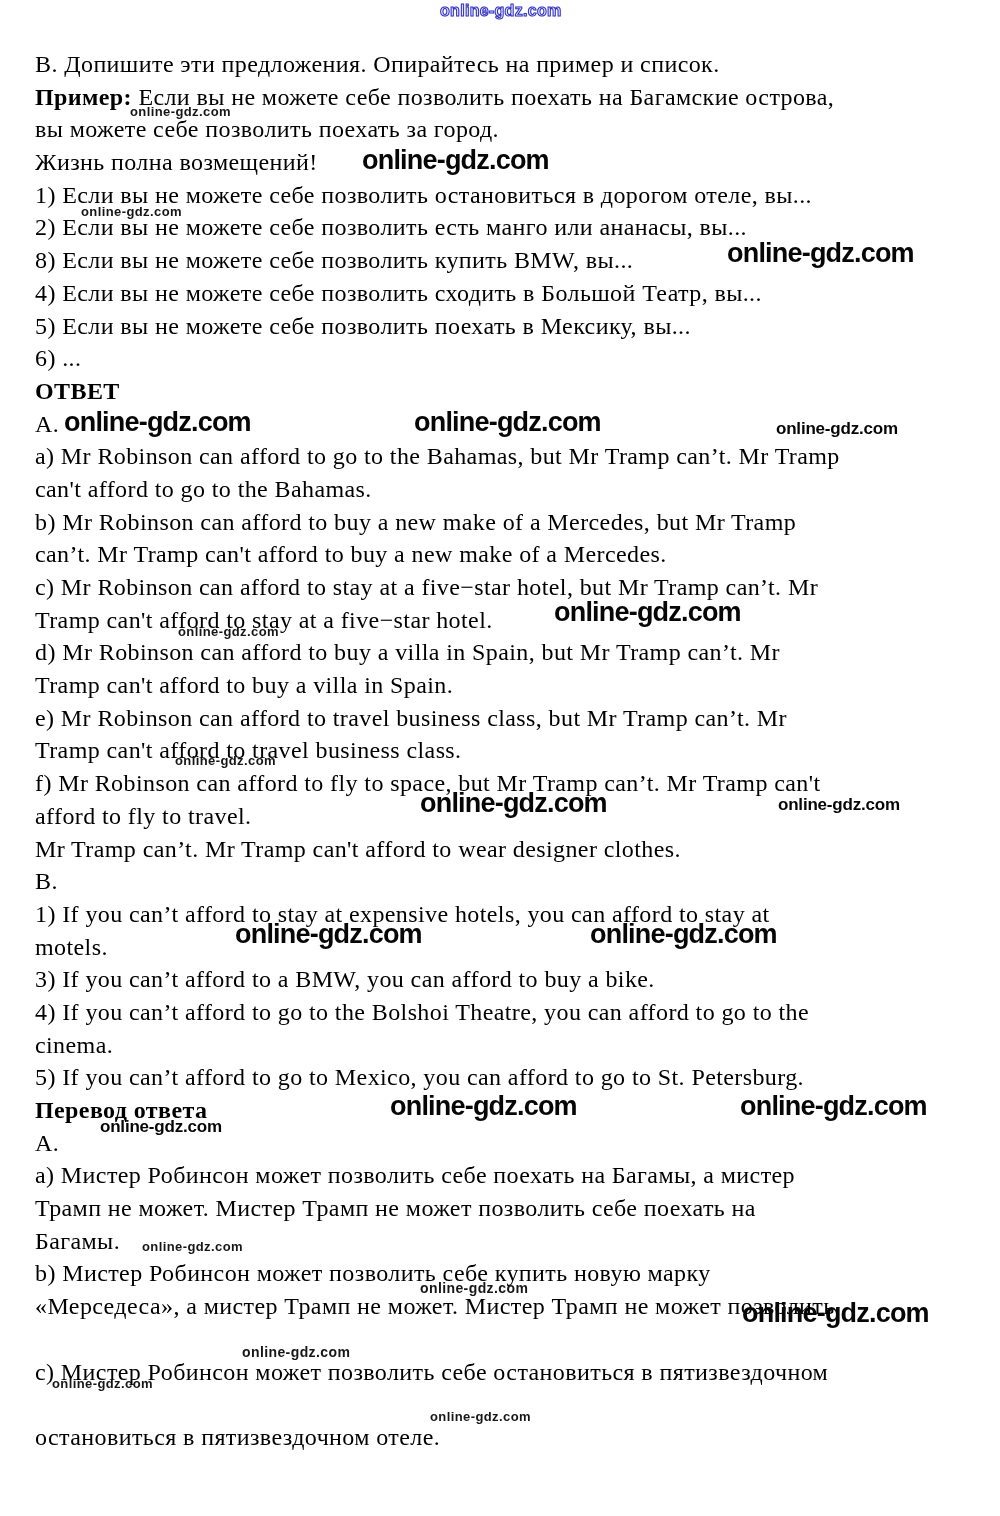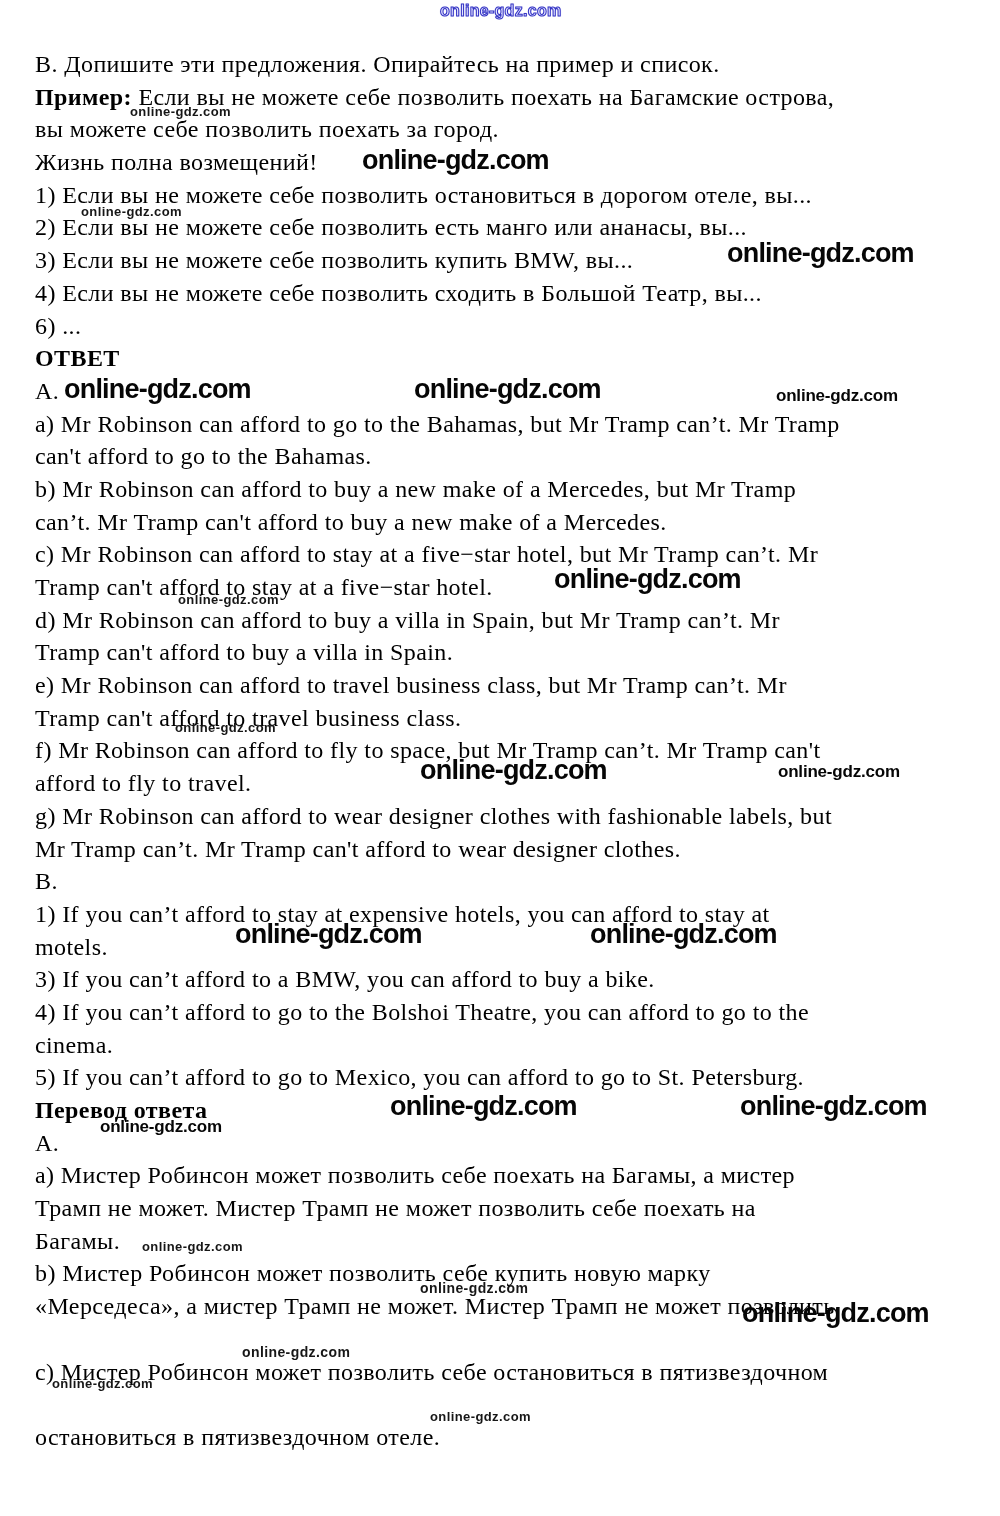--- a/index.html
+++ b/index.html
@@ -59,38 +59,38 @@
 
 <div class="page">
   <div class="wm-header" style="-webkit-text-stroke: 1px rgb(52, 52, 196); text-shadow: rgb(52, 52, 196) 0px 0px 1px;">online-gdz.com</div>
   <div id="lines">
       <div class="line"><span>В. Допишите эти предложения. Опирайтесь на пример и список.</span></div>
       <div class="line"><span class="b">Пример:</span><span> Если вы не можете себе позволить поехать на Багамские острова,</span><span class="wm wm-s" style="left: 130px; top: 15px;">online-gdz.com</span></div>
       <div class="line"><span>вы можете себе позволить поехать за город.</span></div>
       <div class="line"><span>Жизнь полна возмещений!</span><span class="wm wm-l" style="left: 362px; top: -2px;">online-gdz.com</span></div>
       <div class="line"><span>1) Если вы не можете себе позволить остановиться в дорогом отеле, вы...</span><span class="wm wm-s" style="left: 81px; top: 17px;">online-gdz.com</span></div>
       <div class="line"><span>2) Если вы не можете себе позволить есть манго или ананасы, вы...</span></div>
-      <div class="line"><span>3) Если вы не можете себе позволить купить BMW, вы...</span><span class="wm wm-l" style="left: 727px; top: -7px;">online-gdz.com</span></div>
+      <div class="line"><span>8) Если вы не можете себе позволить купить BMW, вы...</span><span class="wm wm-l" style="left: 727px; top: -7px;">online-gdz.com</span></div>
       <div class="line"><span>4) Если вы не можете себе позволить сходить в Большой Театр, вы...</span></div>
+      <div class="line"><span>5) Если вы не можете себе позволить поехать в Мексику, вы...</span></div>
       <div class="line"><span>6) ...</span></div>
       <div class="line"><span class="b">ОТВЕТ</span></div>
       <div class="line"><span>А.</span><span class="wm wm-l" style="left: 64px; top: -2px;">online-gdz.com</span><span class="wm wm-l" style="left: 414px; top: -2px;">online-gdz.com</span><span class="wm wm-m" style="left: 776px; top: 5px;">online-gdz.com</span></div>
       <div class="line"><span>a) Mr Robinson can afford to go to the Bahamas, but Mr Tramp can’t. Mr Tramp</span></div>
       <div class="line"><span>can't afford to go to the Bahamas.</span></div>
       <div class="line"><span>b) Mr Robinson can afford to buy a new make of a Mercedes, but Mr Tramp</span></div>
       <div class="line"><span>can’t. Mr Tramp can't afford to buy a new make of a Mercedes.</span></div>
       <div class="line"><span>c) Mr Robinson can afford to stay at a five−star hotel, but Mr Tramp can’t. Mr</span></div>
       <div class="line"><span>Tramp can't afford to stay at a five−star hotel.</span><span class="wm wm-l" style="left: 554px; top: -8px;">online-gdz.com</span></div>
       <div class="line"><span>d) Mr Robinson can afford to buy a villa in Spain, but Mr Tramp can’t. Mr</span><span class="wm wm-s" style="left: 178px; top: -20px;">online-gdz.com</span></div>
       <div class="line"><span>Tramp can't afford to buy a villa in Spain.</span></div>
       <div class="line"><span>e) Mr Robinson can afford to travel business class, but Mr Tramp can’t. Mr</span></div>
       <div class="line"><span>Tramp can't afford to travel business class.</span></div>
       <div class="line"><span>f) Mr Robinson can afford to fly to space, but Mr Tramp can’t. Mr Tramp can't</span><span class="wm wm-s" style="left: 175px; top: -22px;">online-gdz.com</span></div>
       <div class="line"><span>afford to fly to travel.</span><span class="wm wm-l" style="left: 420px; top: -13px;">online-gdz.com</span><span class="wm wm-m" style="left: 778px; top: -11px;">online-gdz.com</span></div>
-      <div class="line"><span>g) Mr Robinson can afford to wear designer clothes with fashionable labels, but</span></div>
       <div class="line"><span>Mr Tramp can’t. Mr Tramp can't afford to wear designer clothes.</span></div>
       <div class="line"><span>В.</span></div>
       <div class="line"><span>1) If you can’t afford to stay at expensive hotels, you can afford to stay at</span></div>
       <div class="line"><span>motels.</span><span class="wm wm-l" style="left: 235px; top: -13px;">online-gdz.com</span><span class="wm wm-l" style="left: 590px; top: -13px;">online-gdz.com</span></div>
       <div class="line"><span>3) If you can’t afford to a BMW, you can afford to buy a bike.</span></div>
       <div class="line"><span>4) If you can’t afford to go to the Bolshoi Theatre, you can afford to go to the</span></div>
       <div class="line"><span>cinema.</span></div>
       <div class="line"><span>5) If you can’t afford to go to Mexico, you can afford to go to St. Petersburg.</span></div>
       <div class="line"><span class="bi">Перевод ответа</span><span class="wm wm-l" style="left: 390px; top: -4px;">online-gdz.com</span><span class="wm wm-l" style="left: 740px; top: -4px;">online-gdz.com</span></div>
       <div class="line"><span>А.</span><span class="wm wm-m" style="left: 100px; top: -16px;">online-gdz.com</span></div>

